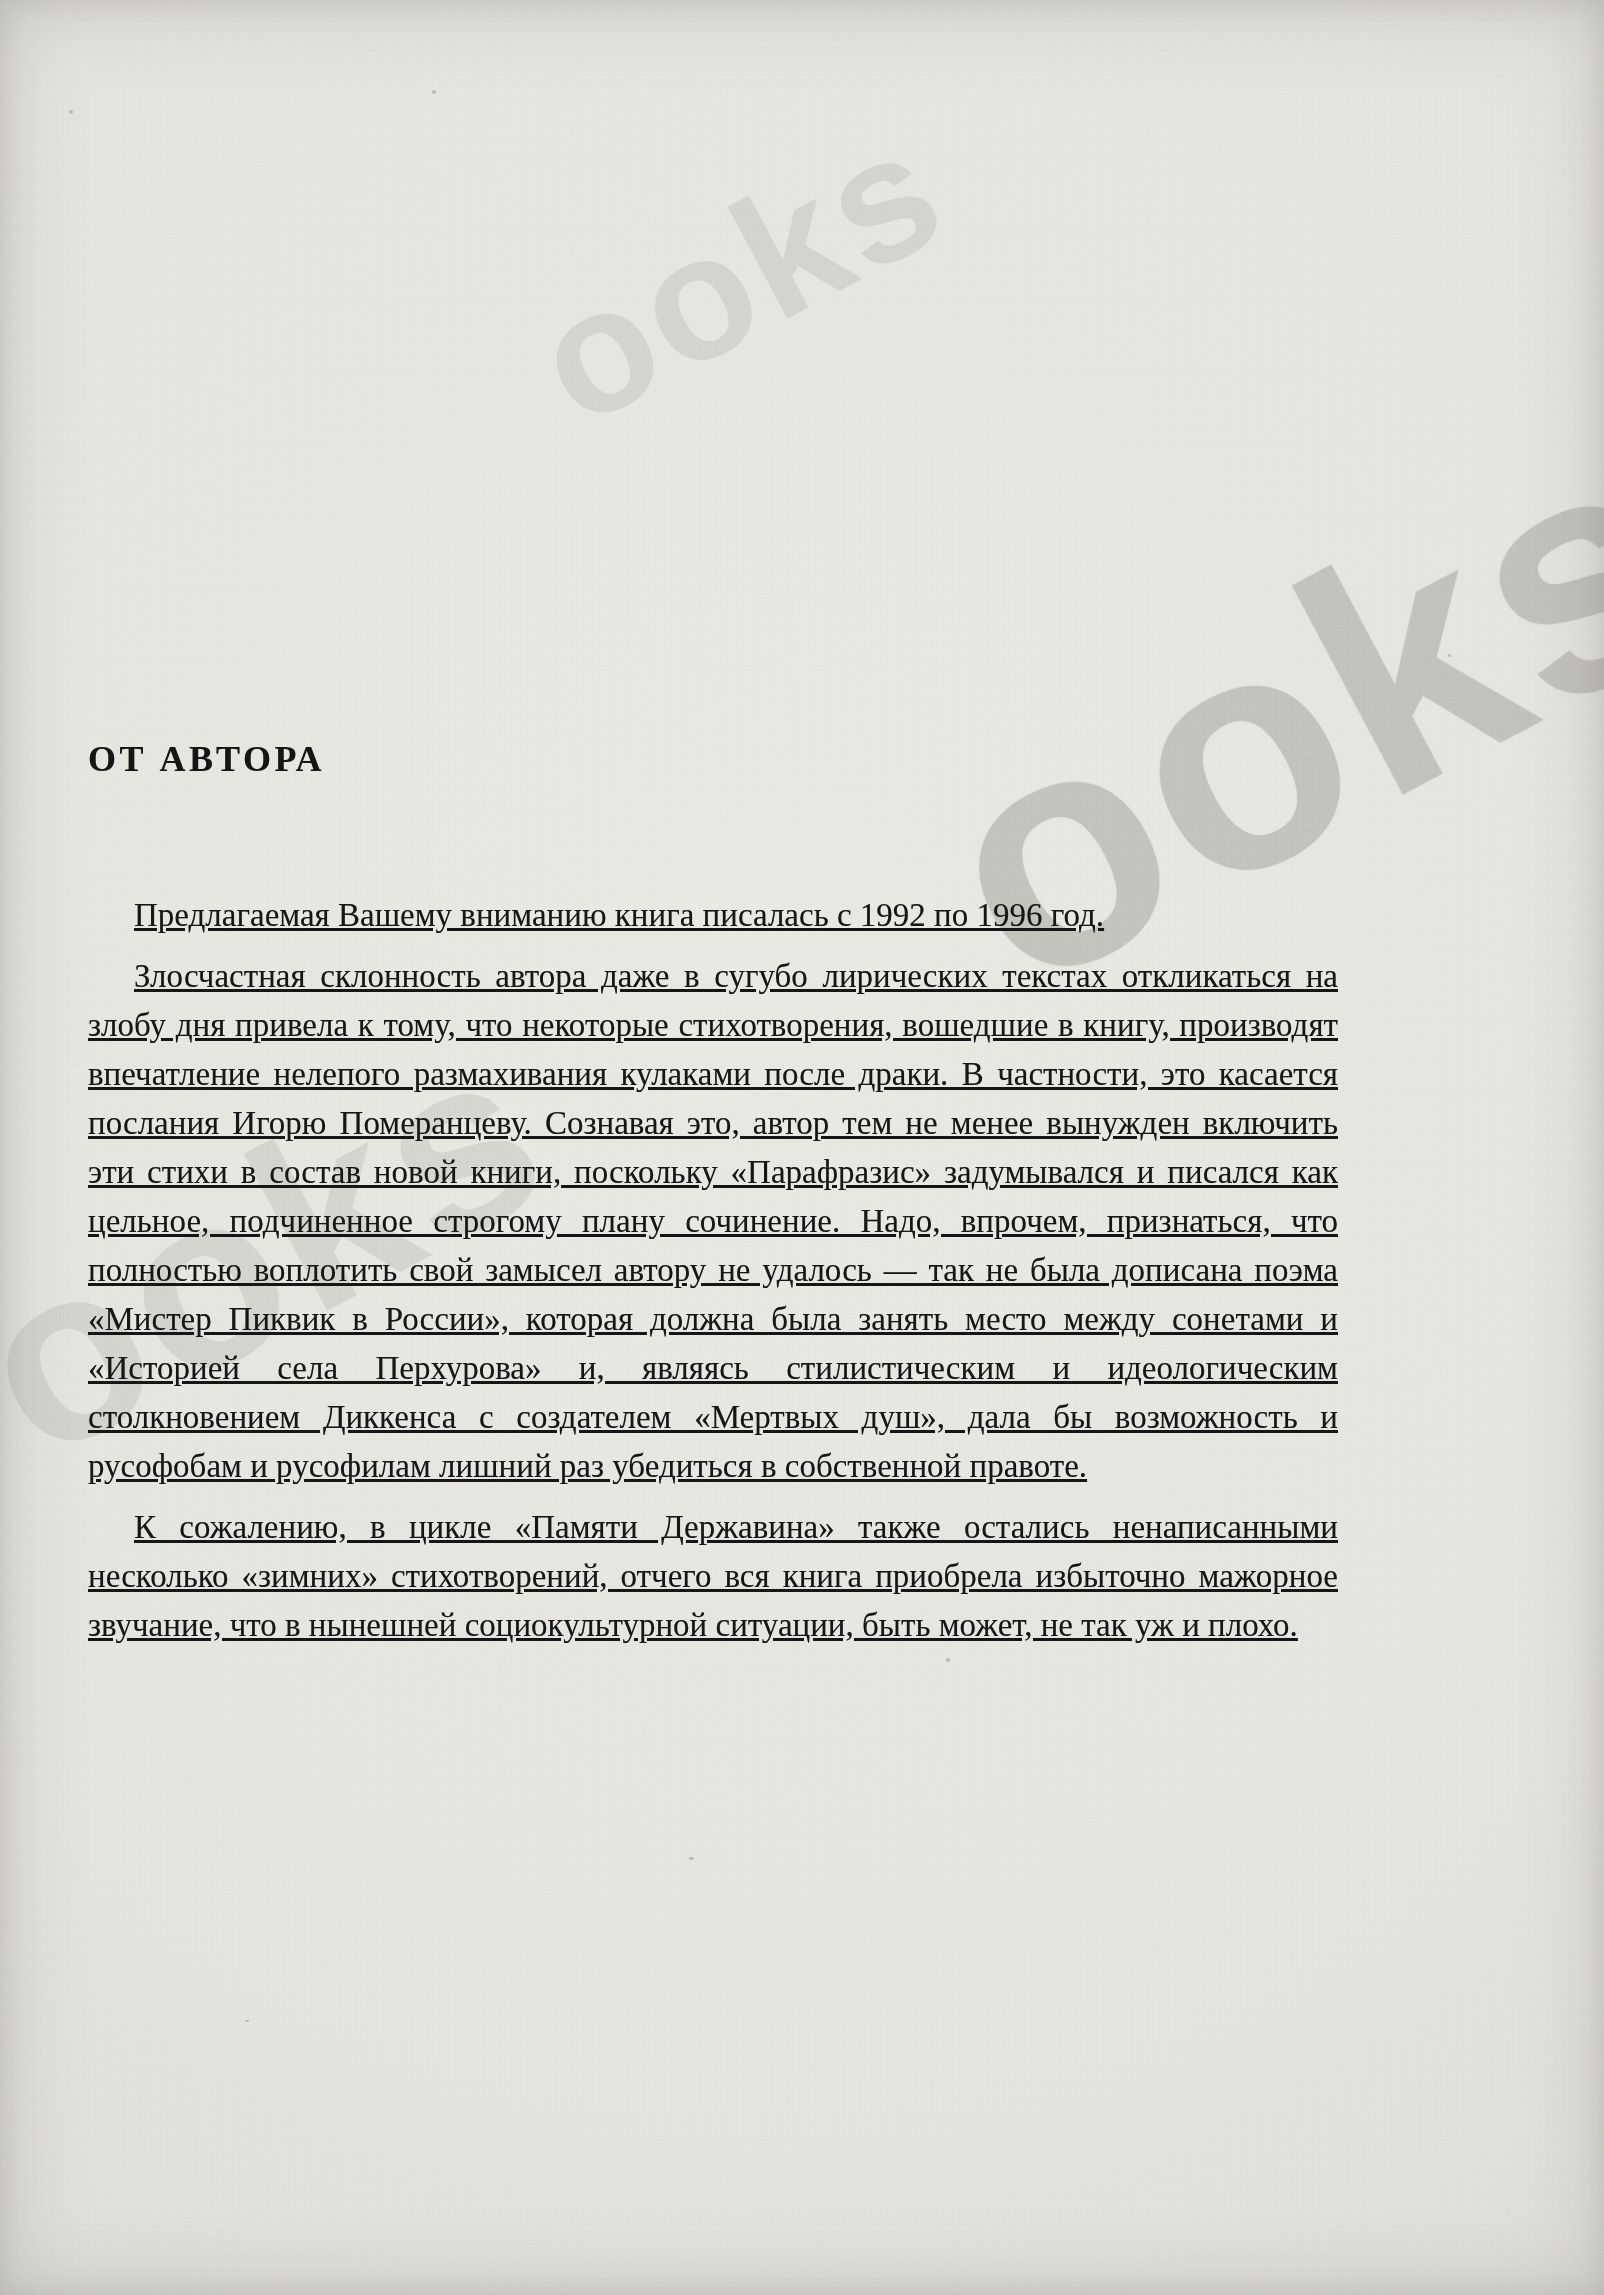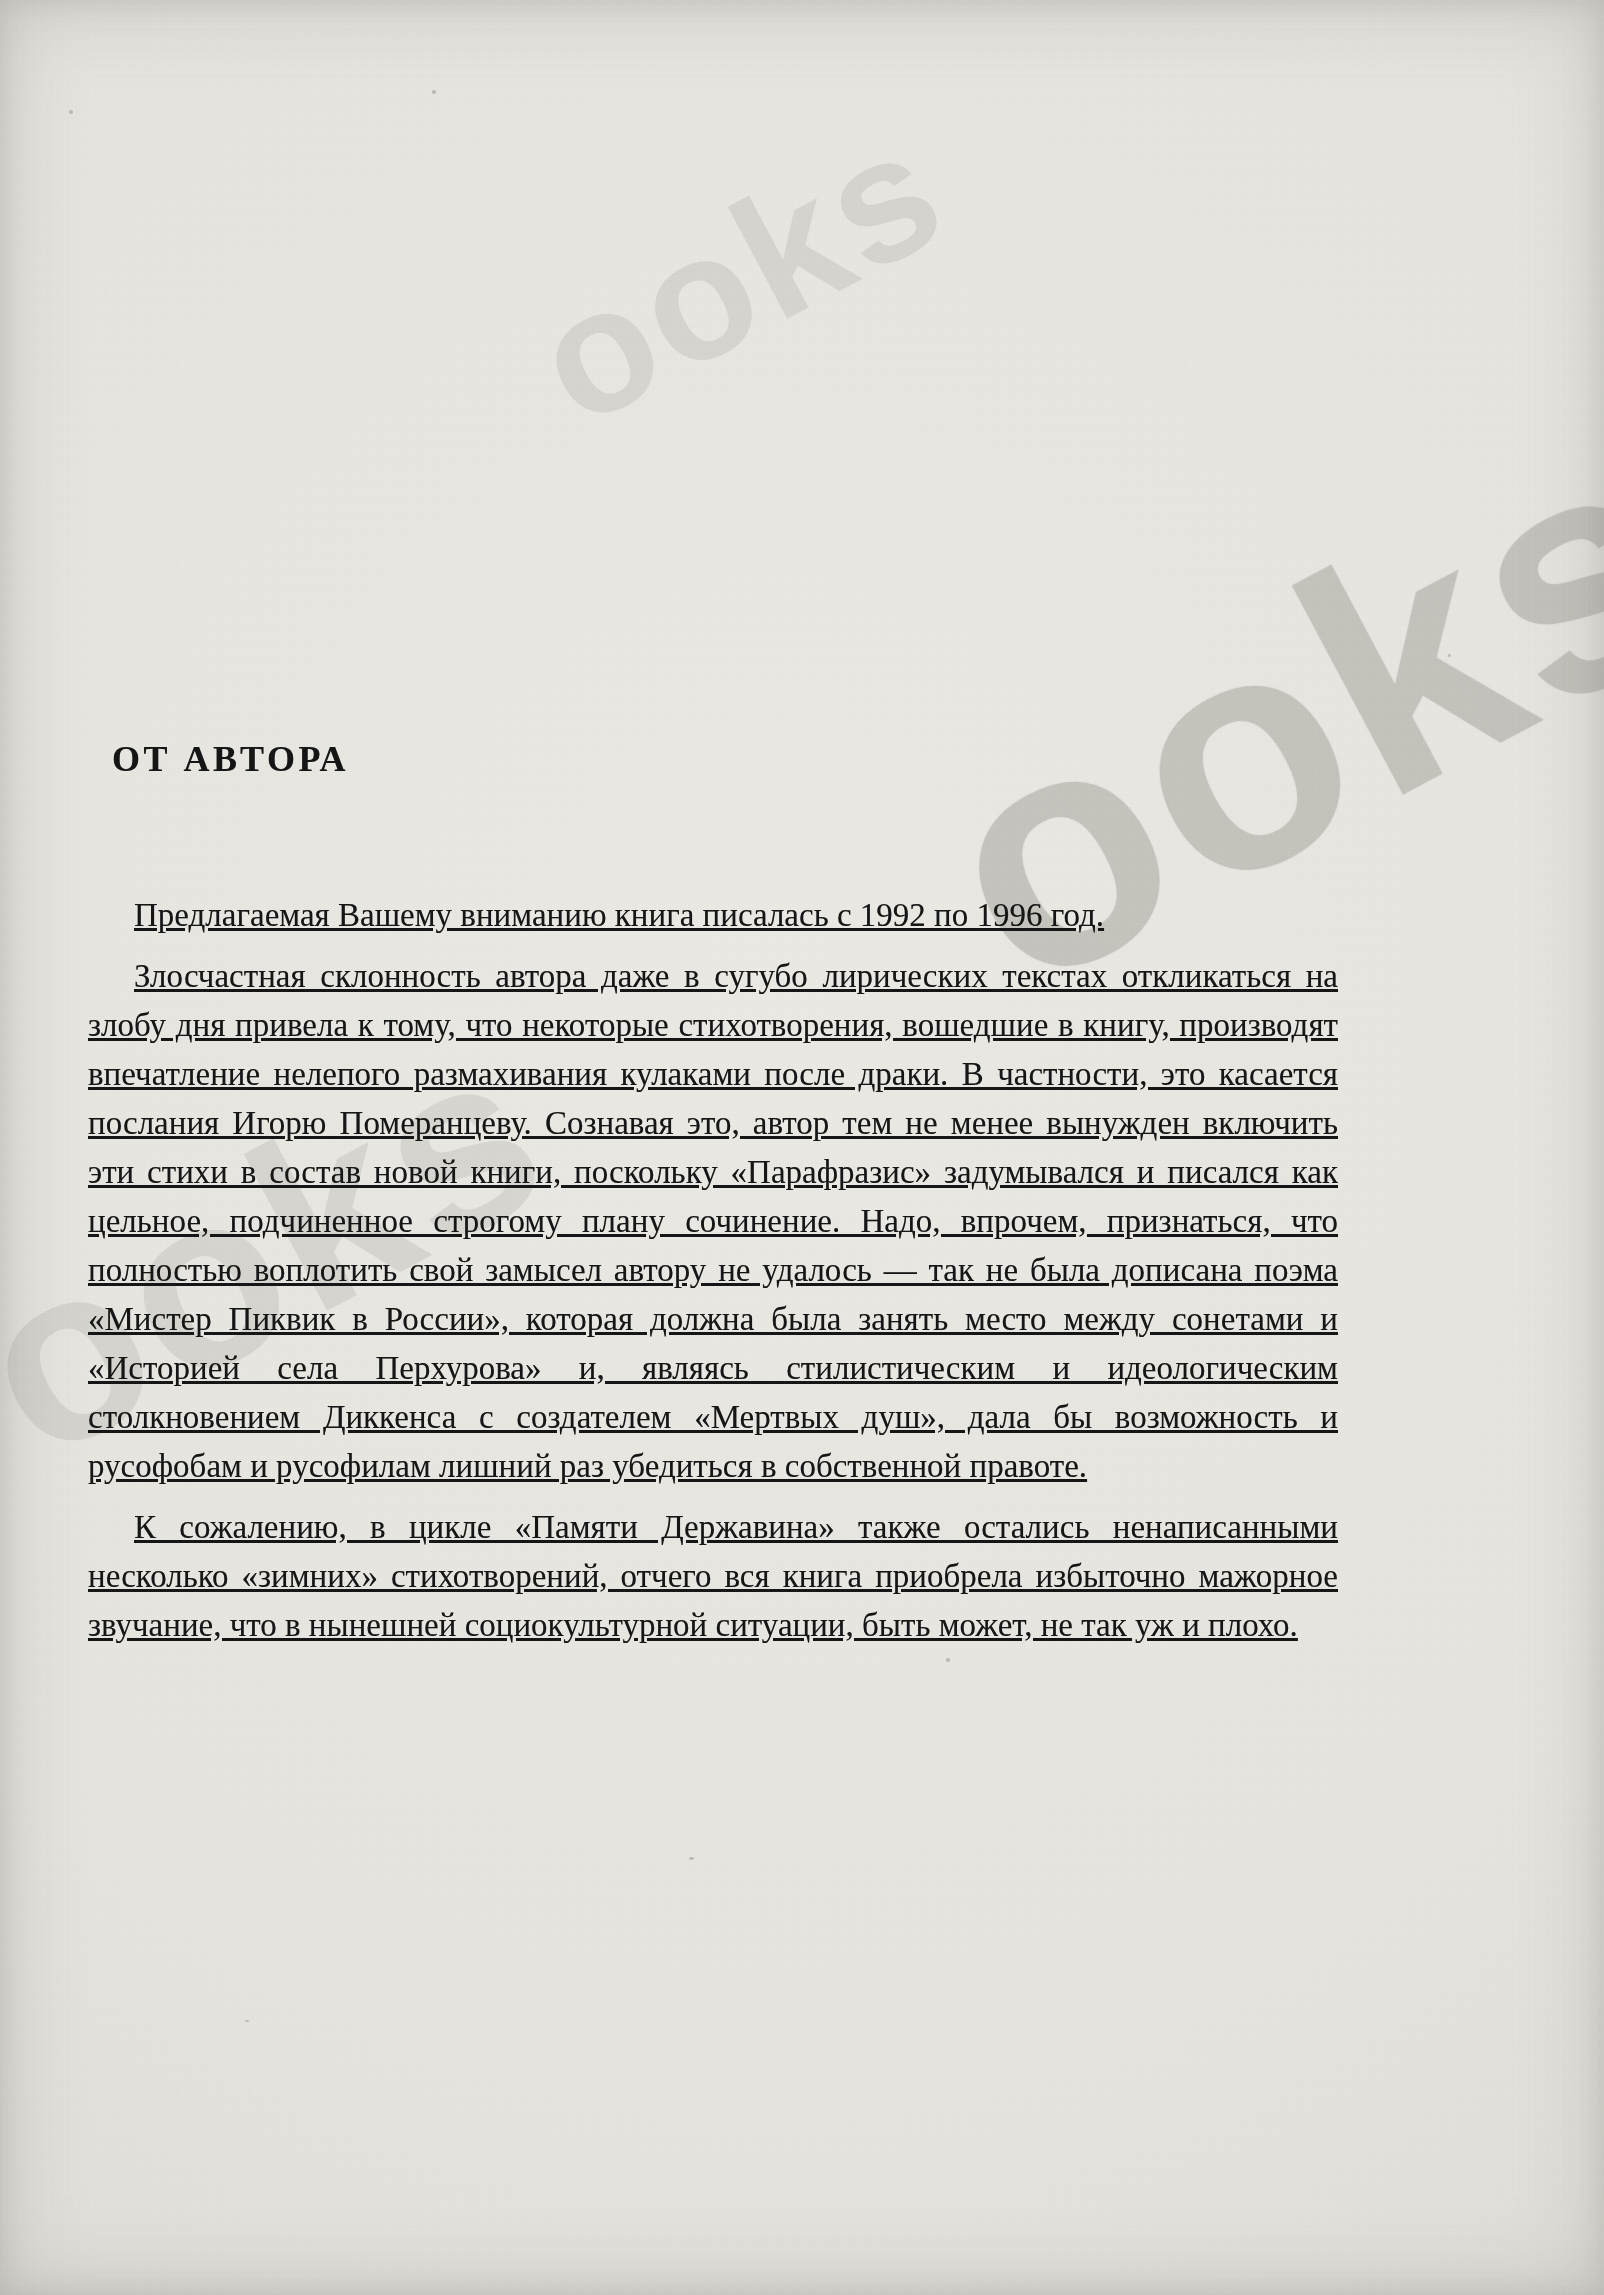--- a/index.html
+++ b/index.html
@@ -95,21 +95,20 @@
   }
   .doc-title {
     position: absolute;
     top: 714px;
     left: 0;
     font-family: "Liberation Serif", serif;
     font-weight: 700;
     font-size: 36px;
     letter-spacing: 3.5px;
     color: #141414;
-    margin-left: 24px;
   }
   .body-text {
     position: absolute;
     top: 891px;
     left: 0;
     width: 1250px;
     font-size: 33px;
     line-height: 49px;
     text-align: justify;
     text-justify: inter-word;

